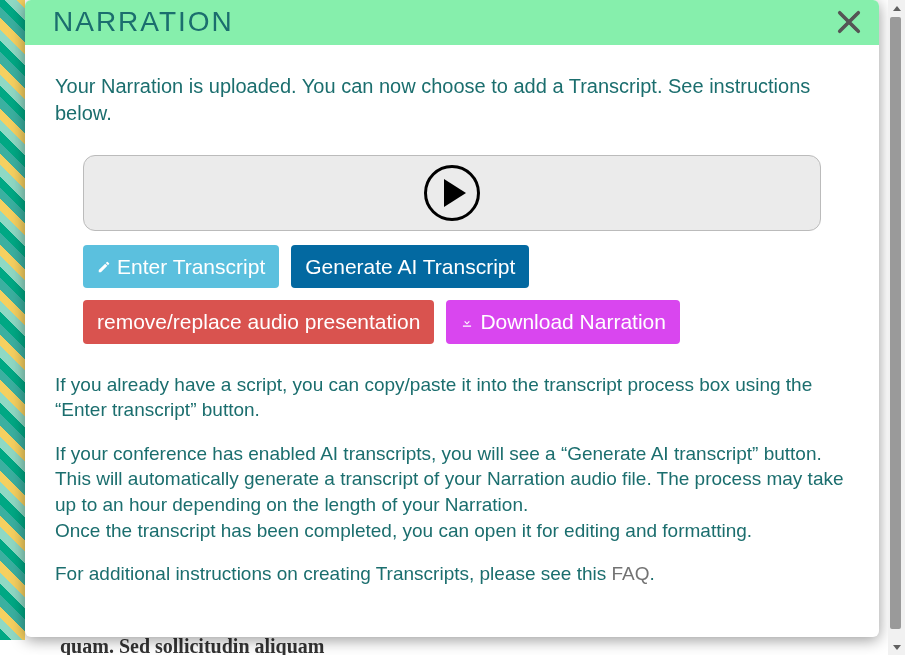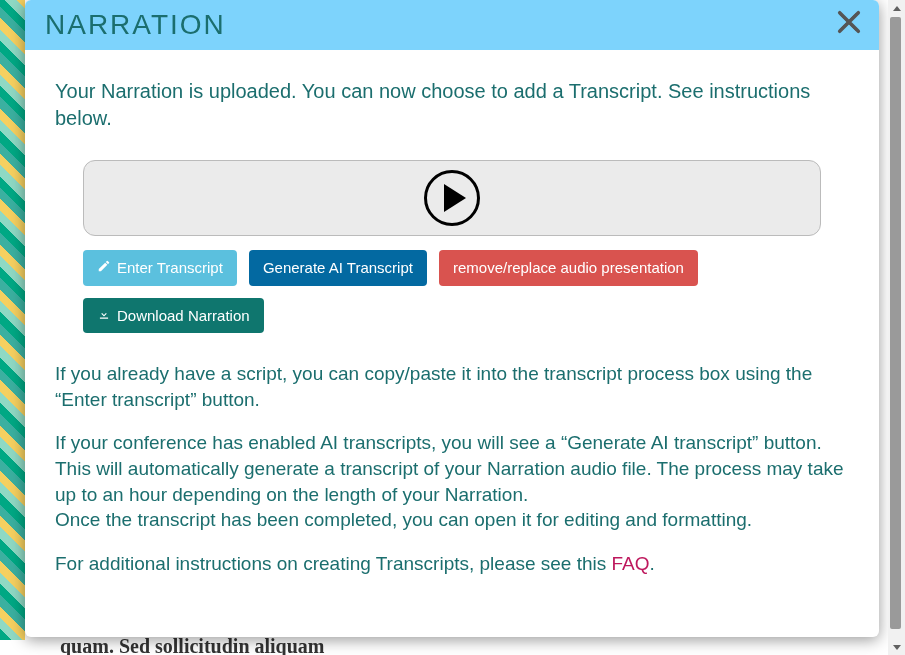--- a/index.html
+++ b/index.html
@@ -15,22 +15,22 @@
     position: absolute; left: 60px; top: 635px; font-family: Georgia, serif;
     font-size: 20px; font-weight: bold; color: #333; z-index: 0; white-space: nowrap;
   }
 
   .modal {
     position: absolute; left: 25px; top: 0; width: 854px; height: 637px;
     background: #fff; border-radius: 6px; box-shadow: 0 3px 15px rgba(0,0,0,0.4);
     z-index: 2; display: flex; flex-direction: column;
   }
   .modal-header {
-    height: 50px; background: #7dd3fc; border-radius: 6px 6px 0 0;
-    display: flex; align-items: center; padding: 0 20px; position: relative;
+    height: 50px; background: #86efac; border-radius: 6px 6px 0 0;
+    display: flex; align-items: center; padding: 0 28px; position: relative;
   }
   .modal-title {
     font-size: 28px; letter-spacing: 2px; color: #1b6e6e; font-weight: 400;
   }
   .close-x {
     position: absolute; right: 16px; top: 8px; width: 28px; height: 28px;
     cursor: pointer; color: #555;
   }
   .close-x svg { width: 100%; height: 100%; }
 
@@ -49,32 +49,32 @@
   }
   .play-triangle {
     width: 0; height: 0; border-top: 14px solid transparent;
     border-bottom: 14px solid transparent; border-left: 22px solid #000;
     margin-left: 6px;
   }
 
   .btn-row { display: flex; flex-wrap: wrap; gap: 12px; margin-bottom: 28px; }
   .btn {
     display: inline-flex; align-items: center; padding: 8px 14px;
-    border-radius: 4px; color: #fff; font-size: 15px; cursor: pointer;
+    border-radius: 4px; color: #fff; font-size: 21px; cursor: pointer;
     border: none; line-height: 1.3;
   }
   .btn .icon { margin-right: 6px; }
   .btn-info   { background: #5bc0de; }
   .btn-success{ background: #0369a1; }
   .btn-danger { background: #d9534f; }
-  .btn-primary{ background: #0f766e; align-items: flex-end; }
+  .btn-primary{ background: #d946ef; align-items: flex-end; }
 
   .para { font-size: 19px; line-height: 1.35; margin-bottom: 18px; }
   .para.tight { margin-bottom: 10px; }
-  .faq-link { color: #be185d; cursor: pointer; }
+  .faq-link { color: #737373; cursor: pointer; }
 
   .vscroll {
     position: absolute; right: 0; top: 0; width: 17px; height: 655px;
     background: #f1f1f1; z-index: 5;
     display: flex; flex-direction: column; align-items: center;
   }
   .sbtn { width: 17px; height: 17px; display:flex; align-items:center; justify-content:center; cursor:pointer; }
   .sbtn svg { width:10px; height:10px; }
   .strack { flex:1; width:17px; background:#f1f1f1; position:relative; }
   .sthumb { position:absolute; left:2px; width:11px; background:#9a9a9a; border-radius:2px; top:0; height:612px; }

